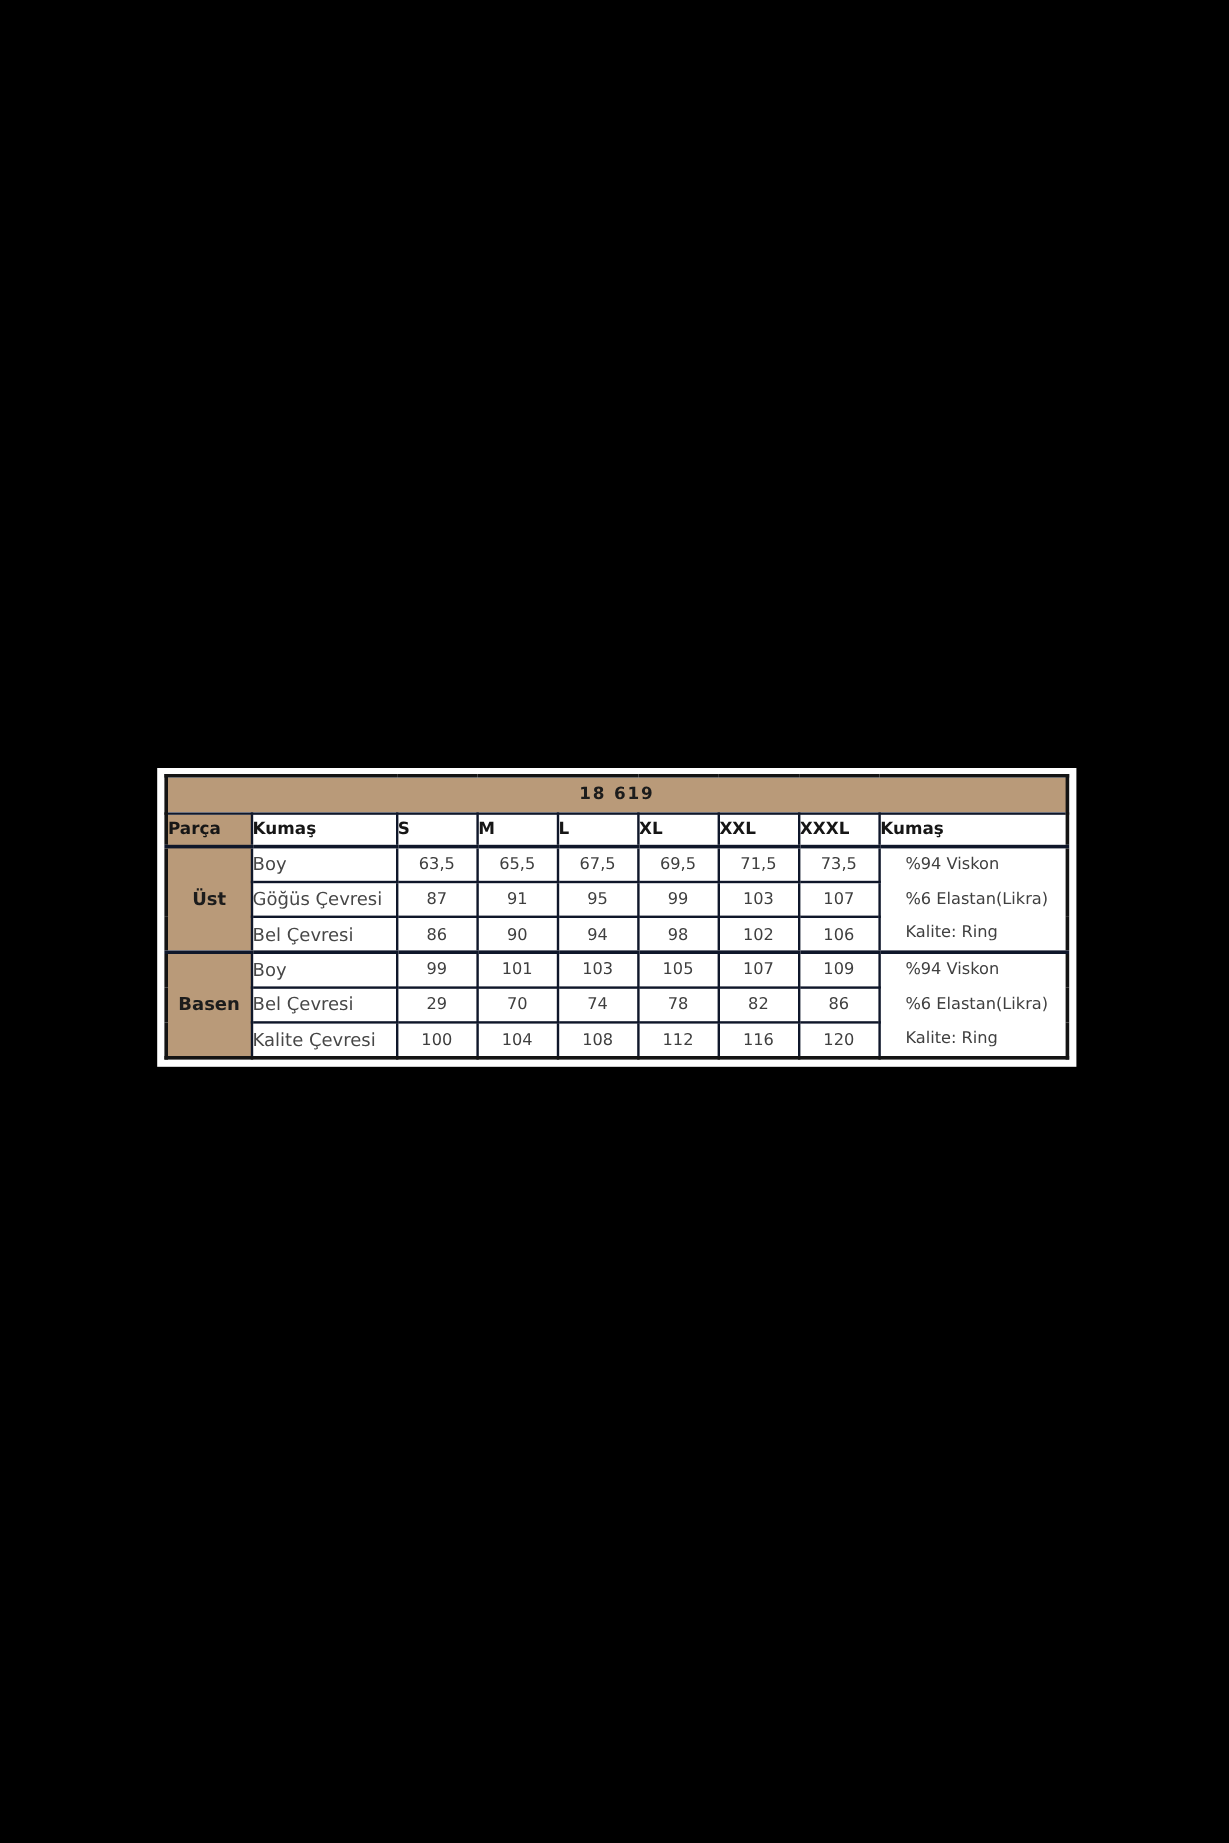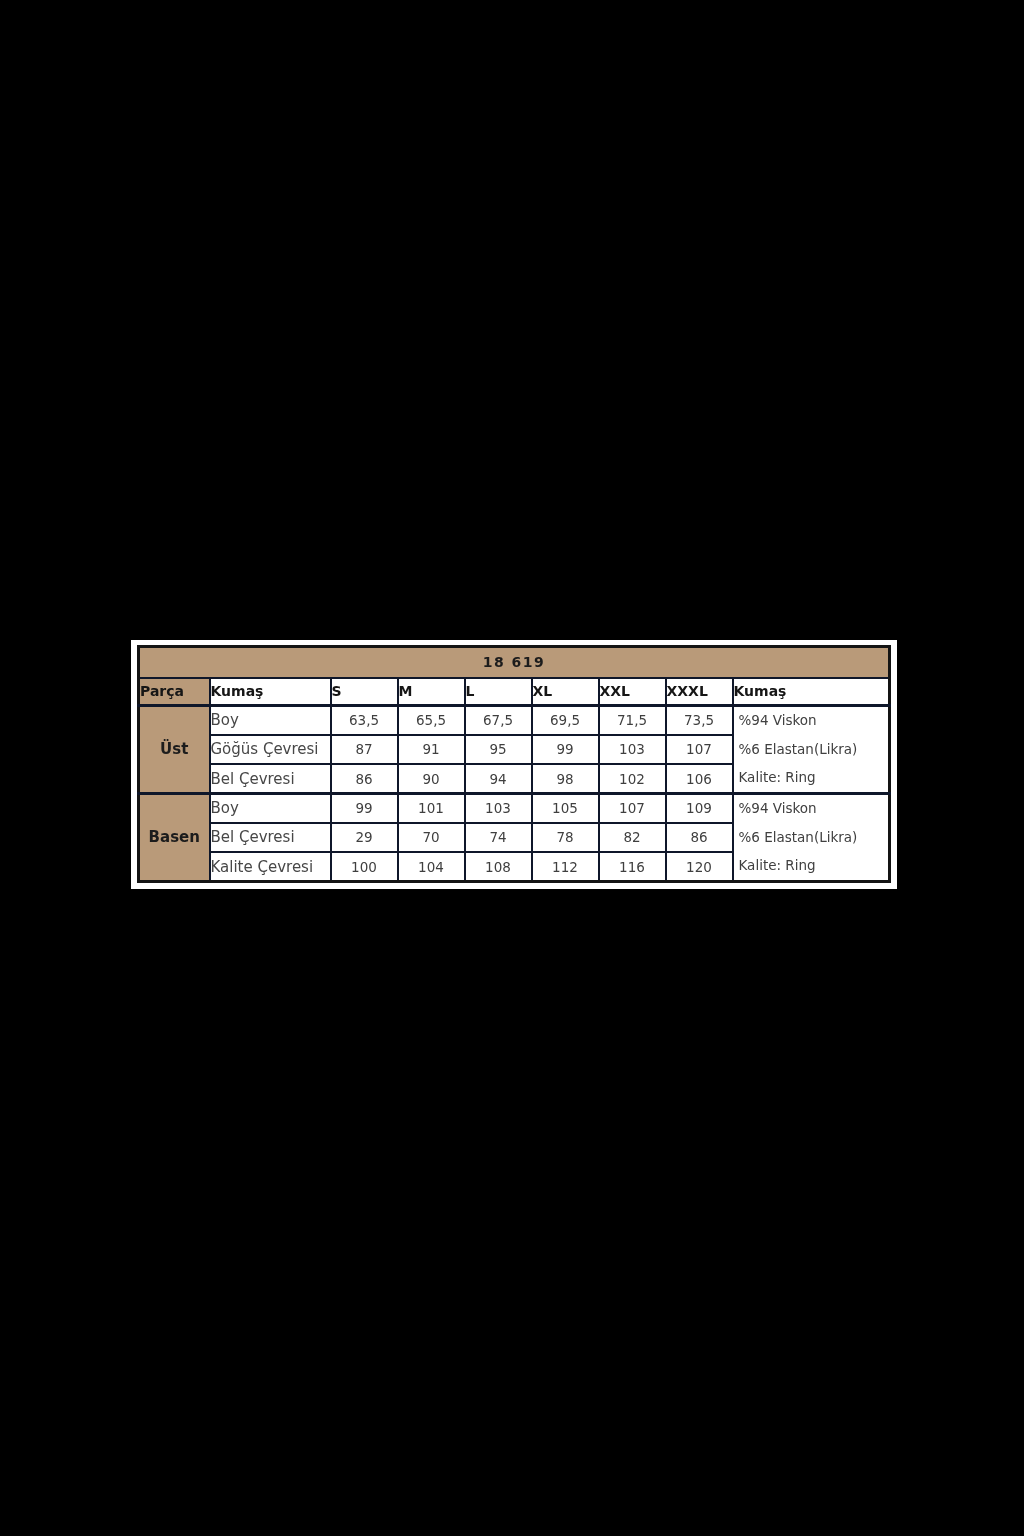--- a/index.html
+++ b/index.html
@@ -79,21 +79,21 @@
     font-size: 13.5px;
     color: #3f3f3f;
     text-align: center;
   }
   td.fabric { vertical-align: middle; }
   .fabric-lines {
     display: flex;
     flex-direction: column;
     justify-content: space-around;
     height: 100%;
-    padding-left: 5px;
+    padding-left: 21px;
   }
   .fabric-lines div {
     font-size: 13.5px;
     color: #404040;
     line-height: 1;
   }
 </style>
 </head>
 <body>
 

